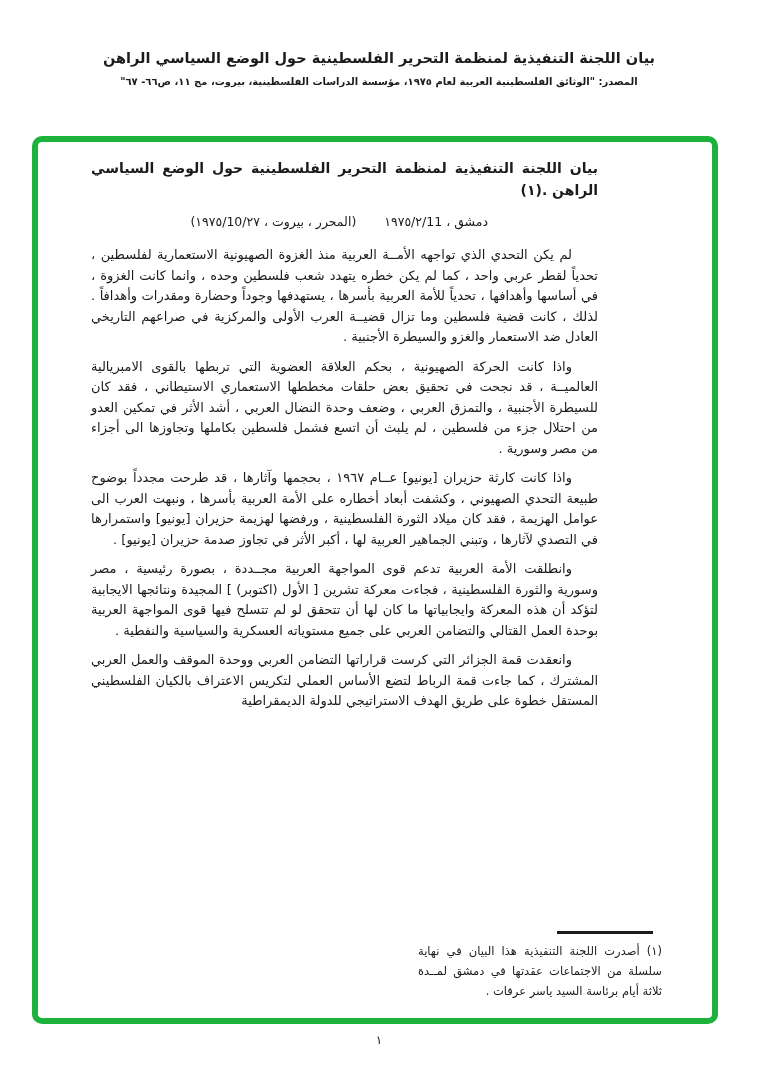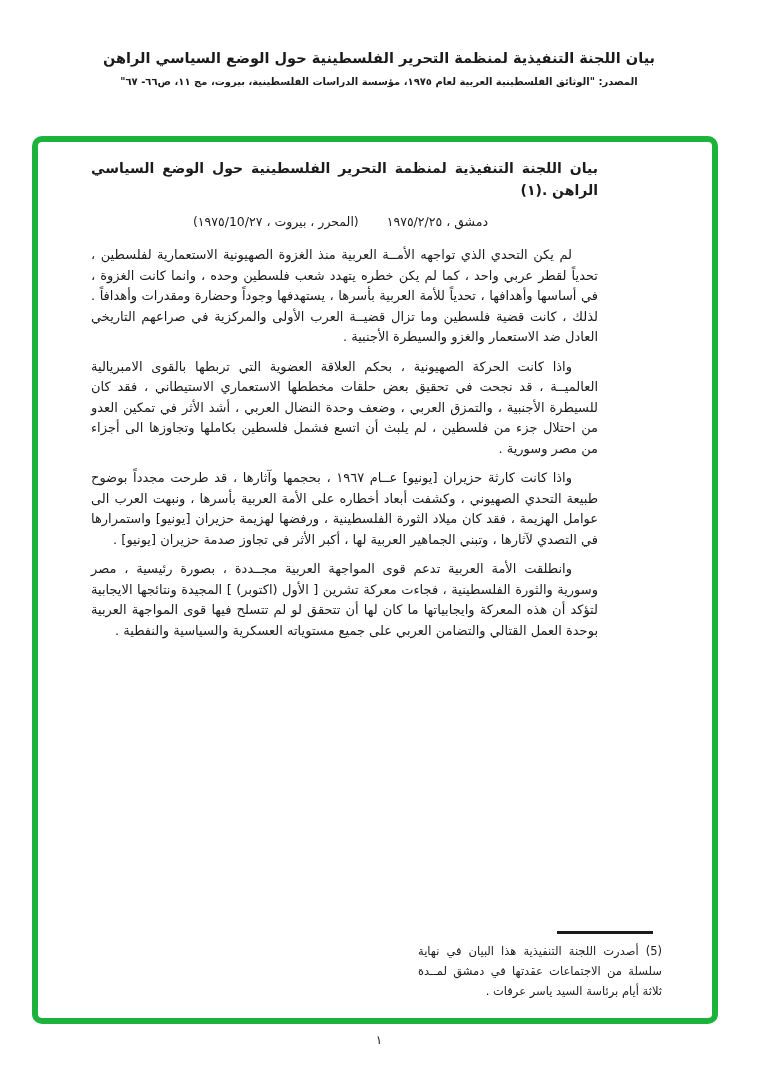--- a/index.html
+++ b/index.html
@@ -72,27 +72,28 @@
 <div class="page-header">
   <div class="h-title">بيان اللجنة التنفيذية لمنظمة التحرير الفلسطينية حول الوضع السياسي الراهن</div>
   <div class="h-source">المصدر: "الوثائق الفلسطينية العربية لعام ١٩٧٥، مؤسسة الدراسات الفلسطينية، بيروت، مج ١١، ص٦٦- ٦٧"</div>
 </div>
 
 <div class="green-box"></div>
 
 <div class="content">
   <p class="doc-title">بيان اللجنة التنفيذية لمنظمة التحرير الفلسطينية حول الوضع السياسي الراهن .(١)</p>
   <div class="dateline">
-    <span>دمشق ، ١٩٧٥/٢/٢٥</span>
+    <span>دمشق ، ١٩٧٥/٢/11</span>
     <span>(المحرر ، بيروت ، ١٩٧٥/10/٢٧)</span>
   </div>
   <div class="paragraphs">
       <p>لم يكن التحدي الذي تواجهه الأمــة العربية منذ الغزوة الصهيونية الاستعمارية لفلسطين ، تحدياً لقطر عربي واحد ، كما لم يكن خطره يتهدد شعب فلسطين وحده ، وانما كانت الغزوة ، في أساسها وأهدافها ، تحدياً للأمة العربية بأسرها ، يستهدفها وجوداً وحضارة ومقدرات وأهدافاً . لذلك ، كانت قضية فلسطين وما تزال قضيــة العرب الأولى والمركزية في صراعهم التاريخي العادل ضد الاستعمار والغزو والسيطرة الأجنبية .</p>
       <p>واذا كانت الحركة الصهيونية ، بحكم العلاقة العضوية التي تربطها بالقوى الامبريالية العالميــة ، قد نجحت في تحقيق بعض حلقات مخططها الاستعماري الاستيطاني ، فقد كان للسيطرة الأجنبية ، والتمزق العربي ، وضعف وحدة النضال العربي ، أشد الأثر في تمكين العدو من احتلال جزء من فلسطين ، لم يلبث أن اتسع فشمل فلسطين بكاملها وتجاوزها الى أجزاء من مصر وسورية .</p>
       <p>واذا كانت كارثة حزيران [يونيو] عــام ١٩٦٧ ، بحجمها وآثارها ، قد طرحت مجدداً بوضوح طبيعة التحدي الصهيوني ، وكشفت أبعاد أخطاره على الأمة العربية بأسرها ، ونبهت العرب الى عوامل الهزيمة ، فقد كان ميلاد الثورة الفلسطينية ، ورفضها لهزيمة حزيران [يونيو] واستمرارها في التصدي لآثارها ، وتبني الجماهير العربية لها ، أكبر الأثر في تجاوز صدمة حزيران [يونيو] .</p>
       <p>وانطلقت الأمة العربية تدعم قوى المواجهة العربية مجــددة ، بصورة رئيسية ، مصر وسورية والثورة الفلسطينية ، فجاءت معركة تشرين [ الأول (اكتوبر) ] المجيدة ونتائجها الايجابية لتؤكد أن هذه المعركة وايجابياتها ما كان لها أن تتحقق لو لم تتسلح فيها قوى المواجهة العربية بوحدة العمل القتالي والتضامن العربي على جميع مستوياته العسكرية والسياسية والنفطية .</p>
+      <p>وانعقدت قمة الجزائر التي كرست قراراتها التضامن العربي ووحدة الموقف والعمل العربي المشترك ، كما جاءت قمة الرباط لتضع الأساس العملي لتكريس الاعتراف بالكيان الفلسطيني المستقل خطوة على طريق الهدف الاستراتيجي للدولة الديمقراطية</p>
     </div>
 </div>
 
 <div class="footnote-rule"></div>
-<div class="footnote">(5) أصدرت اللجنة التنفيذية هذا البيان في نهاية سلسلة من الاجتماعات عقدتها في دمشق لمــدة ثلاثة أيام برئاسة السيد ياسر عرفات .</div>
+<div class="footnote">(١) أصدرت اللجنة التنفيذية هذا البيان في نهاية سلسلة من الاجتماعات عقدتها في دمشق لمــدة ثلاثة أيام برئاسة السيد ياسر عرفات .</div>
 
 <div class="page-num">١</div>
 
 </body></html>

